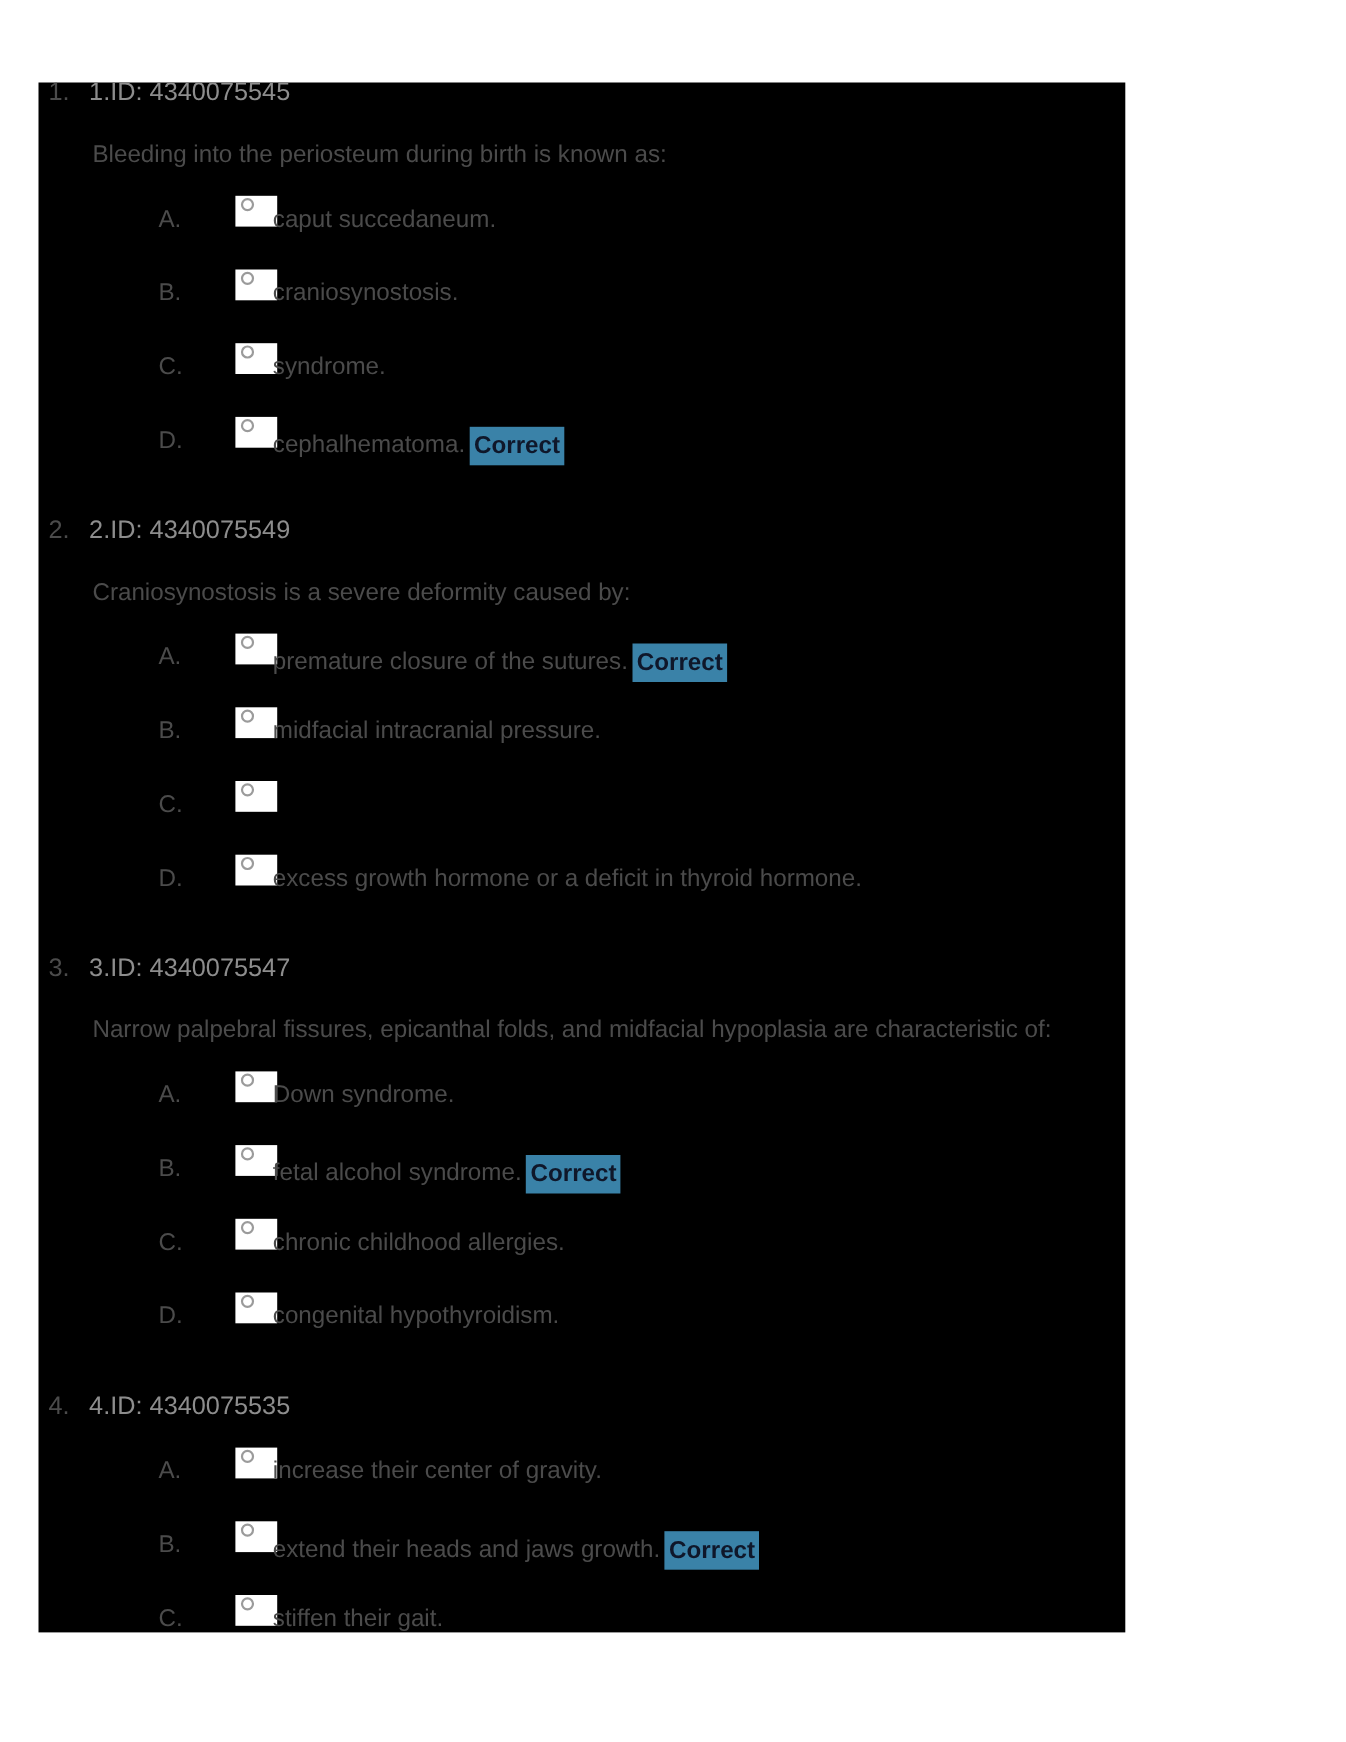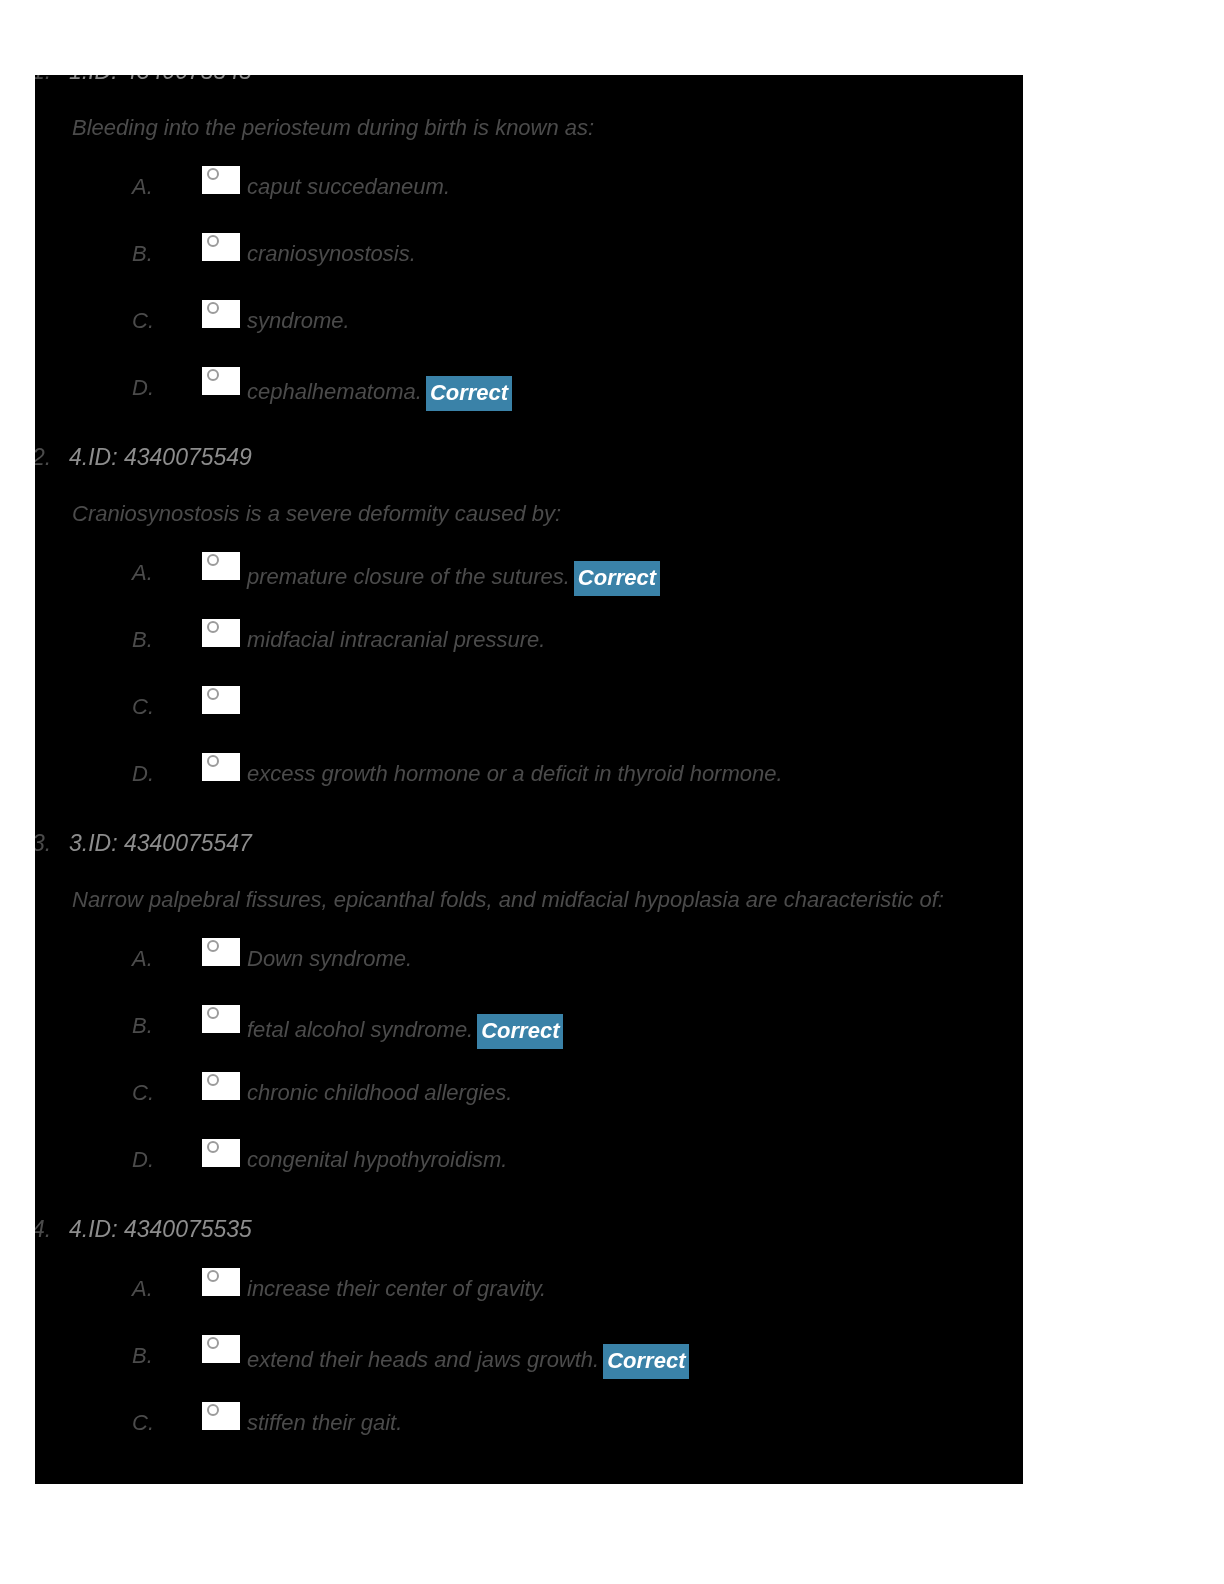--- a/index.html
+++ b/index.html
@@ -30,23 +30,22 @@
     margin: 0;
     padding: 0 0 0 0;
     position: absolute;
     left: 0;
     top: -22px;
     width: 1010px;
   }
   ol.question-list > li {
     display: block;
     position: relative;
-    margin: 4px;
+    margin: 16px;
     padding: 0;
-    font-style: italic;
   }
   .outer-marker {
     position: absolute;
     left: -7px;
     top: 0;
     color: #4b4b4b;
     font-size: 23px;
     line-height: 28px;
     letter-spacing: 0px;
     white-space: nowrap;
@@ -105,32 +104,32 @@
     top: 2px;
     width: 12px;
     height: 12px;
     border-radius: 50%;
     border: 2px solid #9b9b9b;
     box-sizing: border-box;
     background: #ffffff;
   }
   .opt-text {
     position: absolute;
-    left: 208px;
+    left: 197px;
     top: 3px;
     color: #4b4b4b;
     font-size: 22px;
     line-height: 26px;
     white-space: nowrap;
     text-align: center;
   }
   .correct-badge {
     display: inline-block;
     background: #3a82a8;
-    color: #ffffff;
+    color: #0f172a;
     font-weight: bold;
     font-size: 22px;
     line-height: 26px;
     padding: 4px 4px 5px 4px;
     margin-left: 4px;
     position: relative;
     top: 1px;
     vertical-align: baseline;
   }
 </style>
@@ -169,21 +168,21 @@
             <span class="opt-letter">D.</span>
             <span class="radio-box">
               <span class="ring"></span>
             </span>
             <span class="opt-text"><span>cephalhematoma.</span><span class="correct-badge">Correct</span></span>
           </li>
         </ol>
       </li>
       <li>
         <span class="outer-marker">2.</span>
-        <div class="q-head">4.ID: 4340075549</div>
+        <div class="q-head">2.ID: 4340075549</div>
         <div class="q-stem">Craniosynostosis is a severe deformity caused by:</div>
         <ol class="option-list">
           <li>
             <span class="opt-letter">A.</span>
             <span class="radio-box">
               <span class="ring"></span>
             </span>
             <span class="opt-text"><span>premature closure of the sutures.</span><span class="correct-badge">Correct</span></span>
           </li>
           <li>

